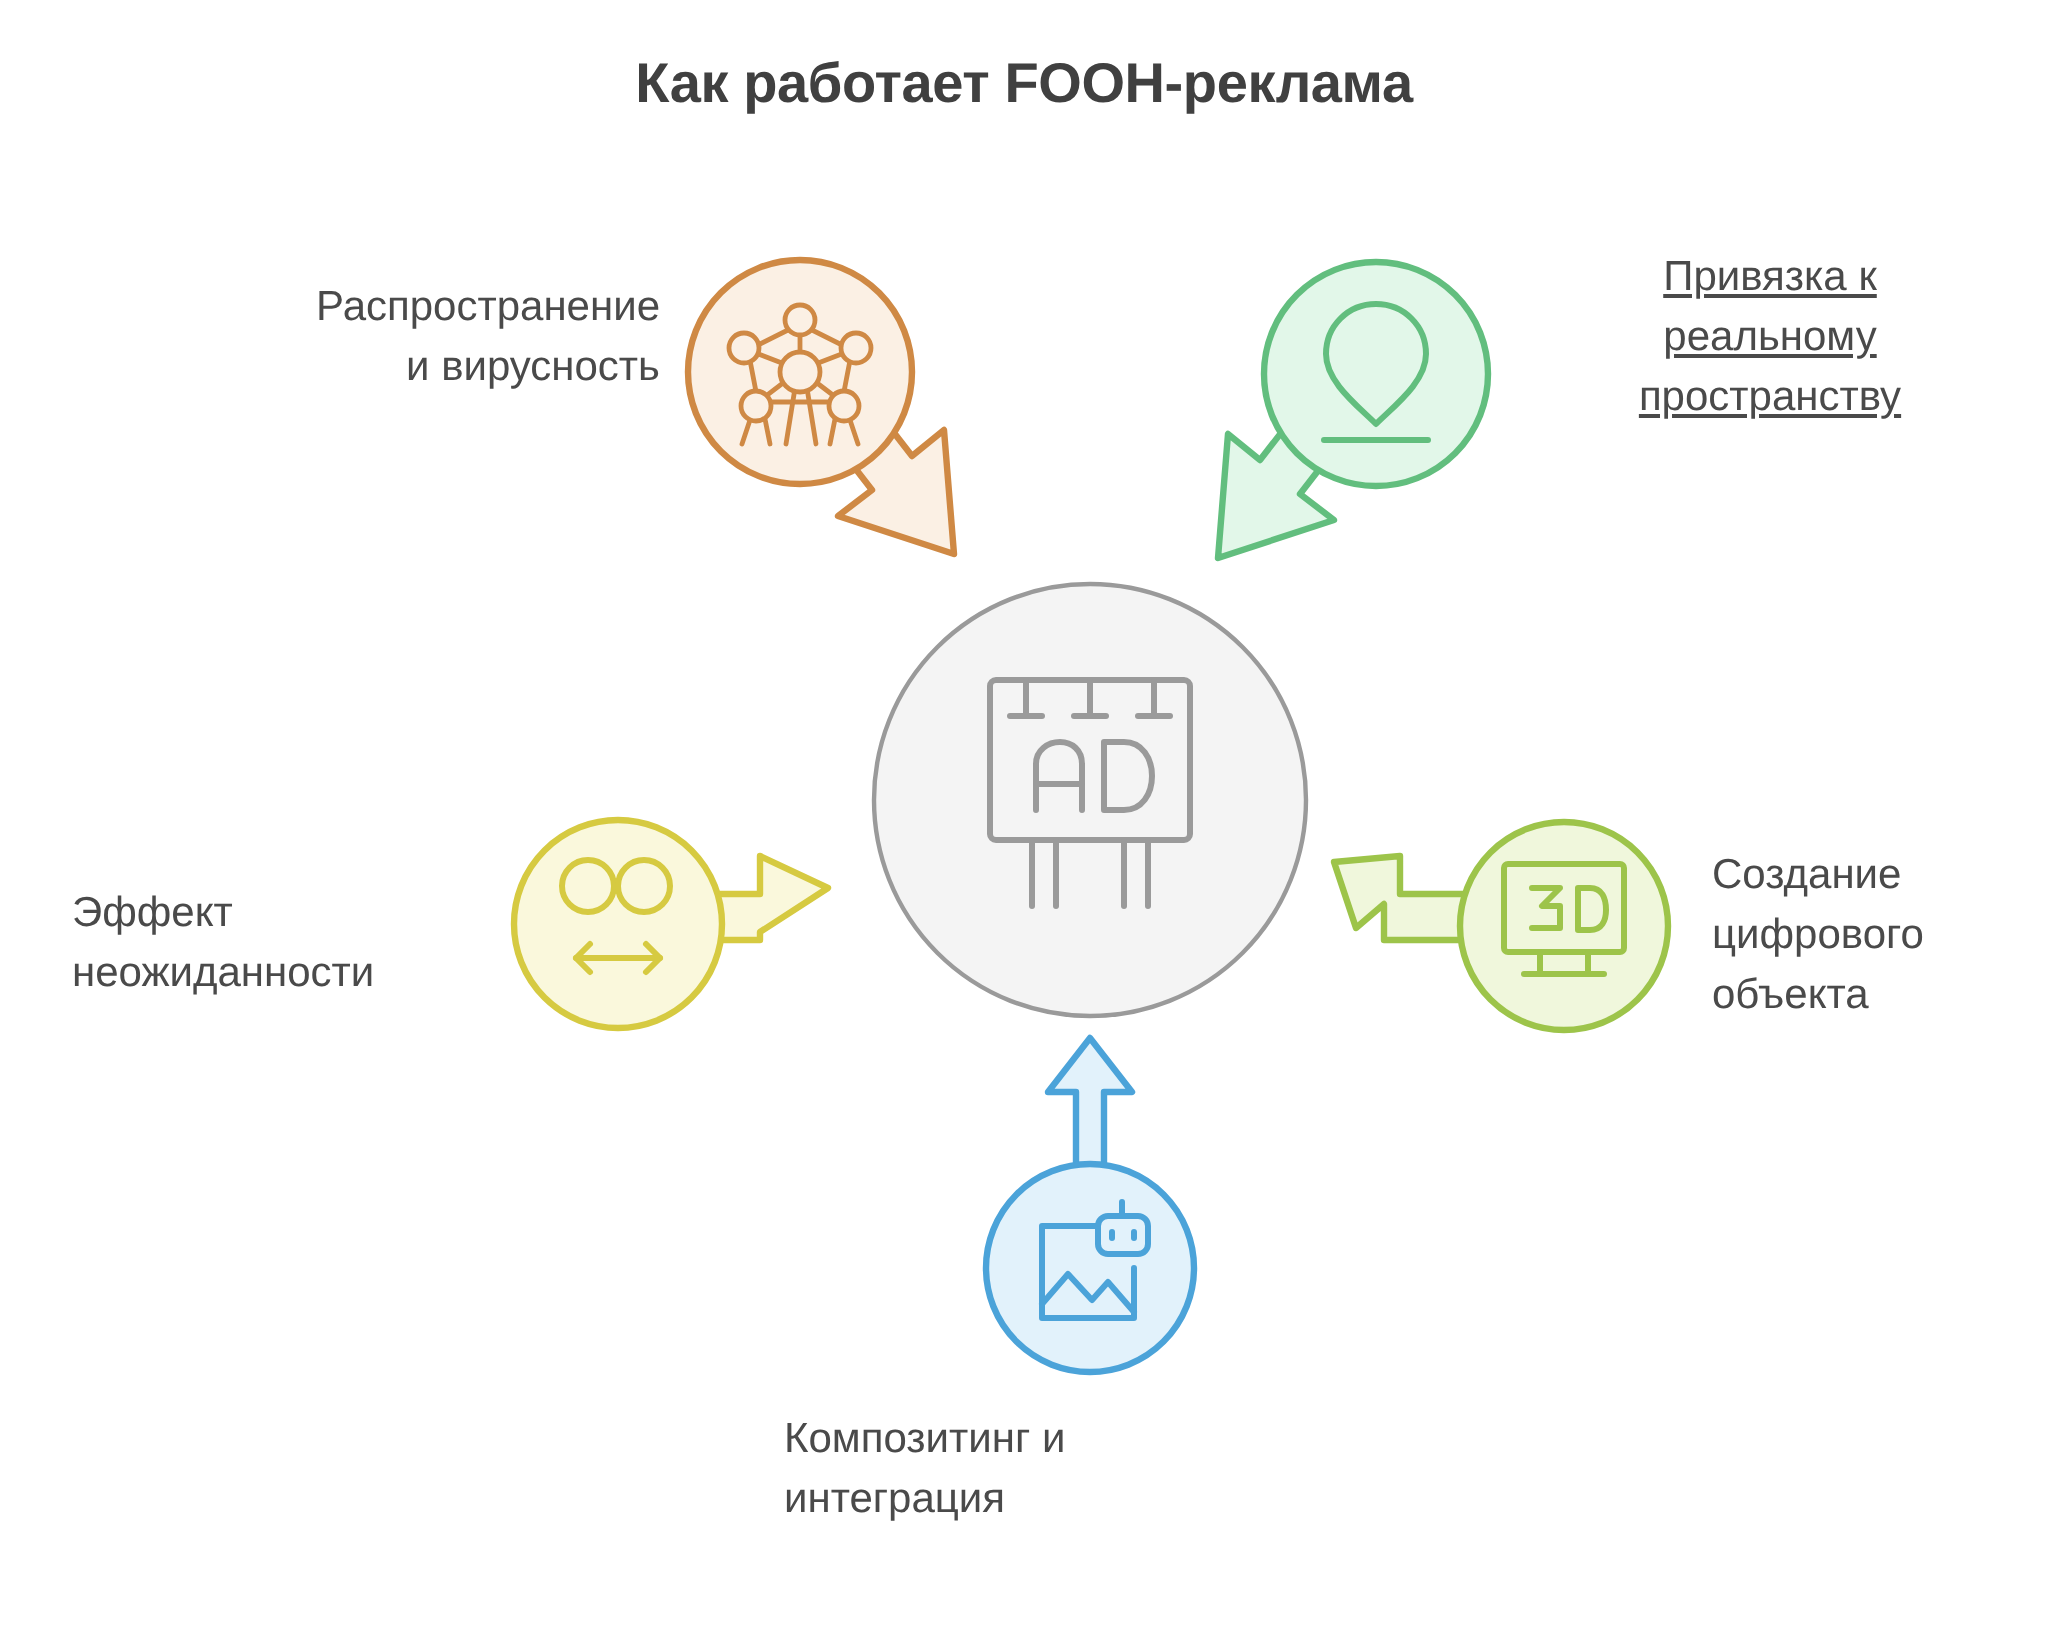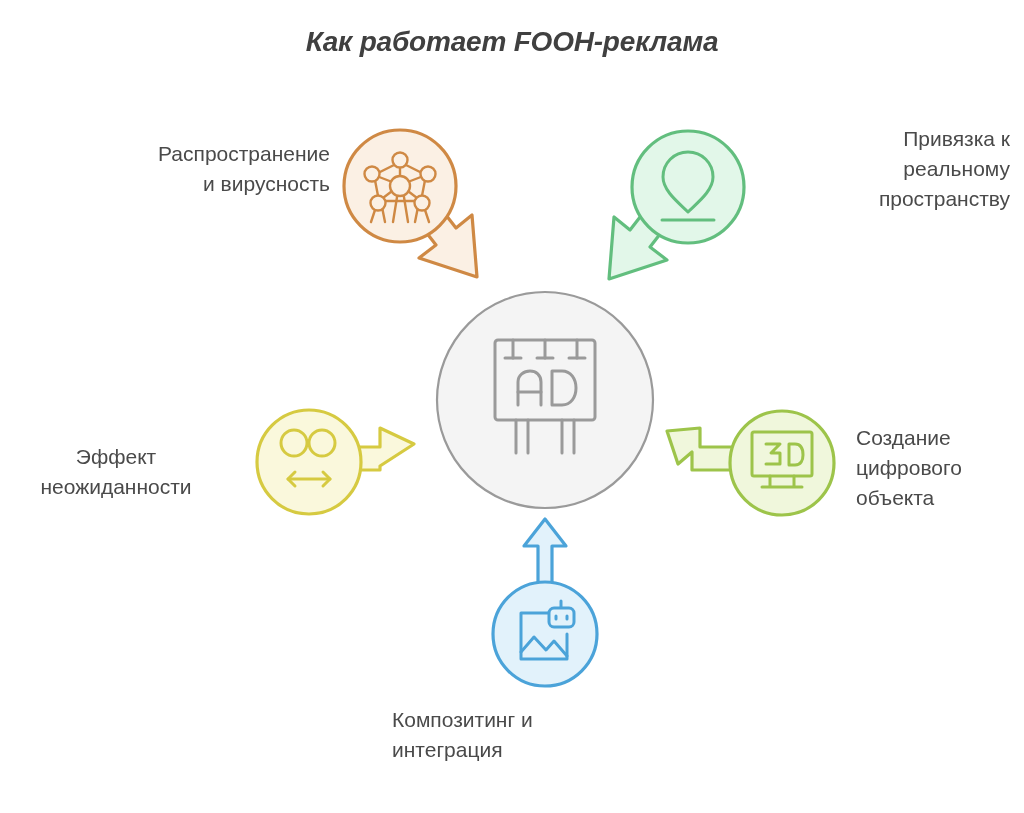--- a/index.html
+++ b/index.html
@@ -19,21 +19,20 @@
   #diagram-title {
     position: absolute;
     left: 0;
     top: 26px;
     width: 1024px;
     text-align: center;
     font-size: 28px;
     font-weight: bold;
     color: #404040;
     letter-spacing: -0.2px;
-    font-style: italic;
   }
 
   #diagram-canvas {
     position: absolute;
     left: 0;
     top: 0;
     width: 1024px;
     height: 813px;
   }
 
@@ -48,27 +47,29 @@
   #label-spread {
     left: 20px;
     top: 139px;
     width: 310px;
     text-align: right;
   }
   #label-realspace {
     left: 760px;
     top: 124px;
     width: 250px;
-    text-align: right;
+    text-align: center;
+    text-decoration: underline;
   }
   #label-surprise {
     left: 0px;
     top: 442px;
     width: 232px;
-    text-align: center;
+    text-align: left;
+    padding-left: 36px;
   }
   #label-digital {
     left: 856px;
     top: 423px;
     width: 180px;
     text-align: left;
   }
   #label-compositing {
     left: 392px;
     top: 705px;

